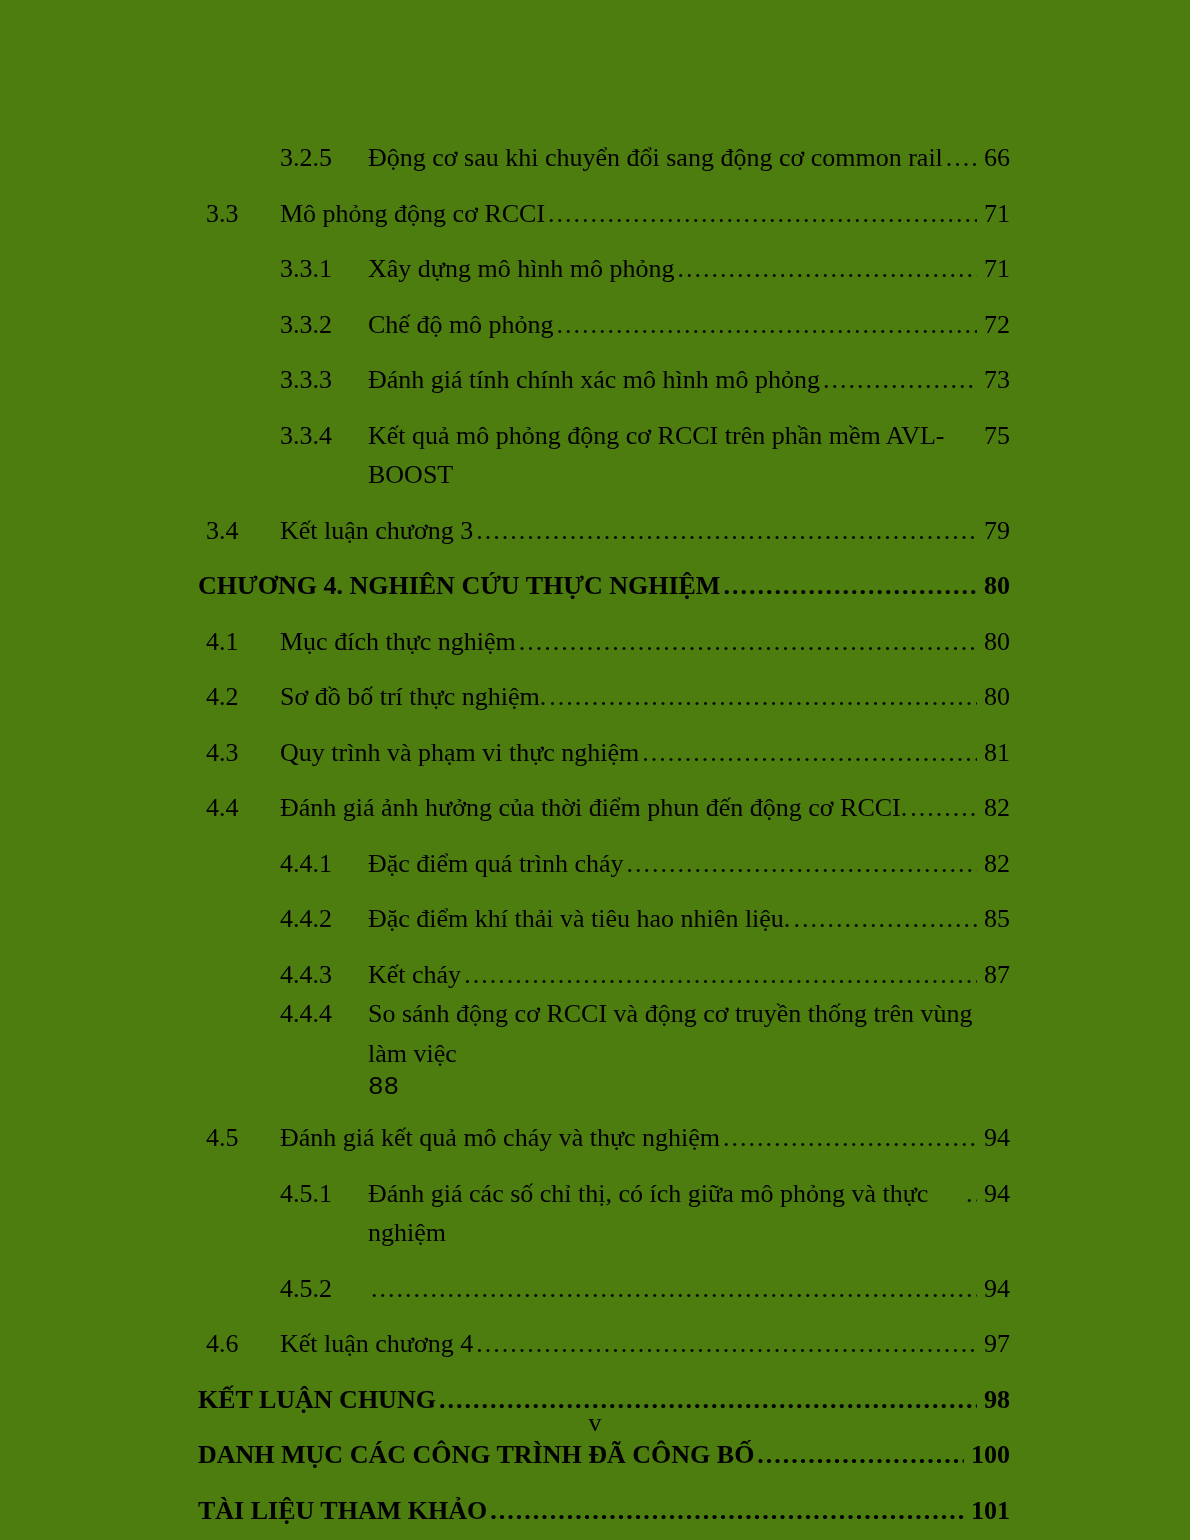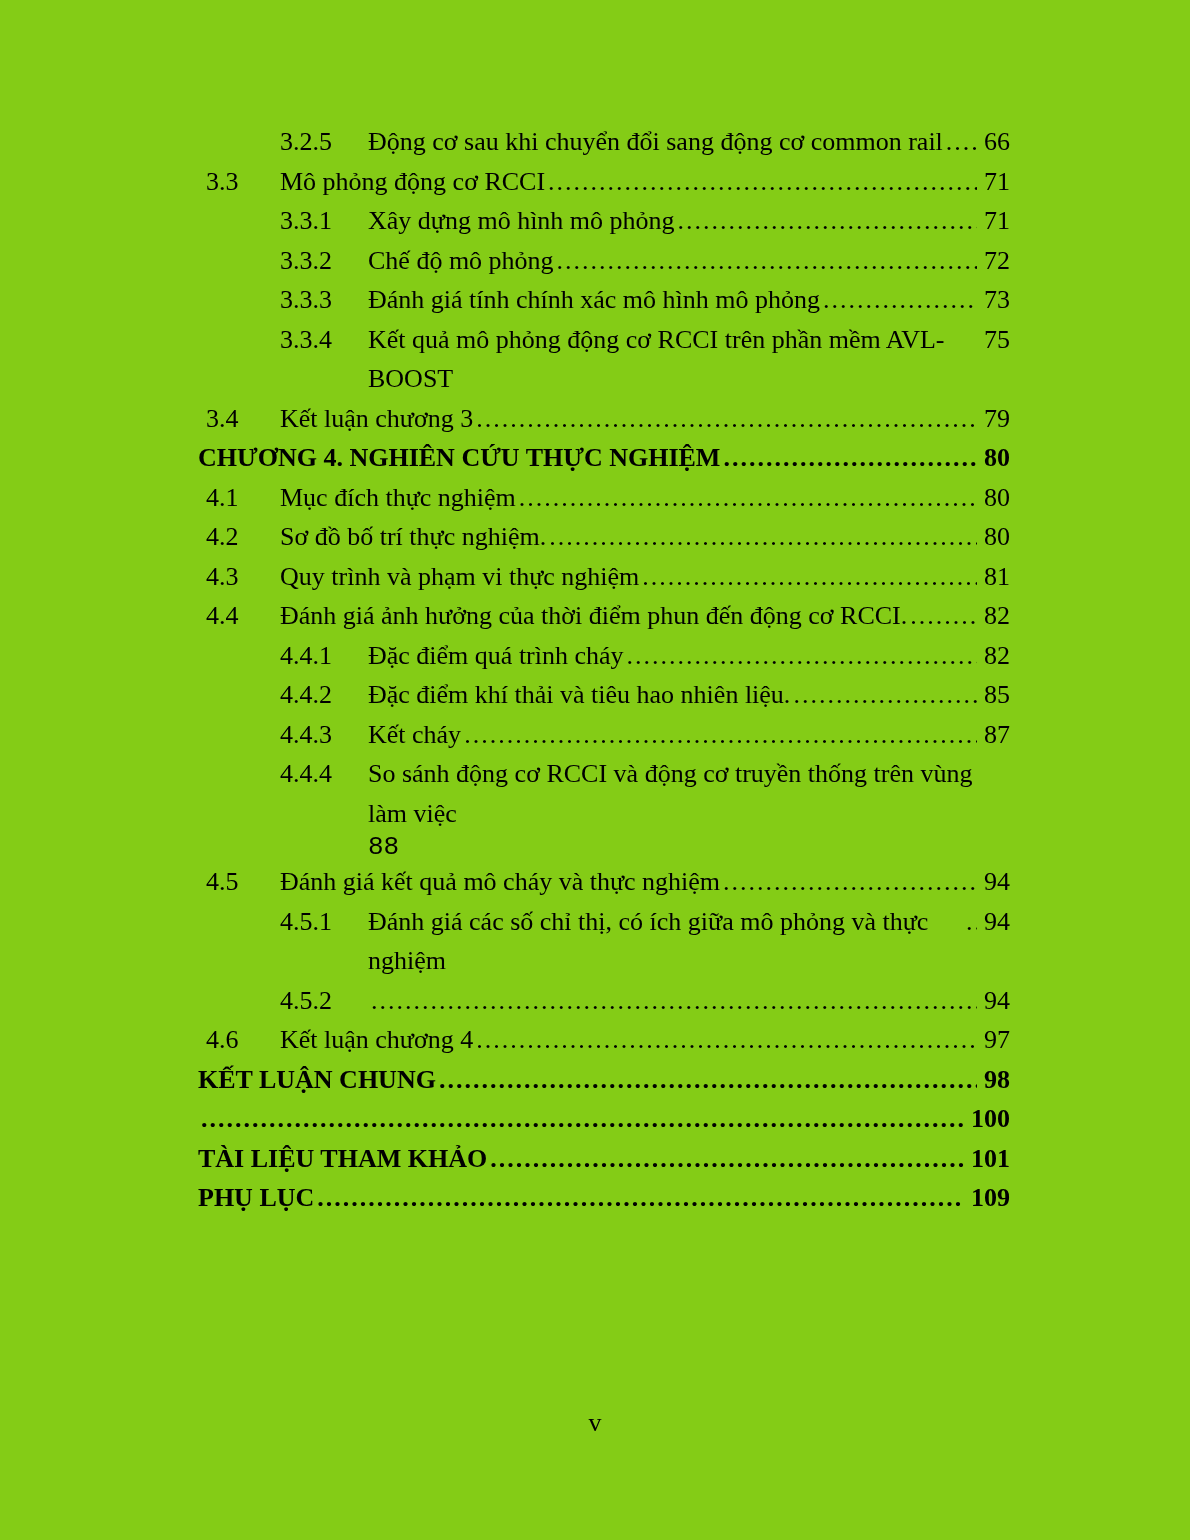--- a/index.html
+++ b/index.html
@@ -2,36 +2,36 @@
 <html><head>
 <meta charset="utf-8">
 <style>
   * { margin:0; padding:0; box-sizing:border-box; }
   html, body { background:#ffffff; }
   body {
     width:1190px; height:1540px; position:relative;
     font-family:"Liberation Serif","DejaVu Serif",serif;
     color:#000000; overflow:hidden;
   }
-  .page { position:absolute; inset:0; background:#84cc16; }
+  .page { position:absolute; inset:0; background:#4d7c0f; }
   .toc { position:absolute; left:198px; top:122px; width:812px; }
   .entry { font-size:26px; line-height:39.5px; }
   .entry .line { display:flex; align-items:baseline; }
   .level-1 { padding-left:8px; }
   .level-1 .num { flex:0 0 74px; }
   .level-2 { padding-left:82px; }
   .level-2 .num { flex:0 0 88px; }
   .num { flex-shrink:0; }
   .title { flex:0 1 auto; }
   .dots {
     flex:1 1 12px; overflow:hidden; white-space:nowrap;
     letter-spacing:2px; margin-left:3px; min-width:0;
   }
   .dots.empty { letter-spacing:0; }
-  .pagenum { flex:0 0 auto; padding-left:7px; text-align:center; }
+  .pagenum { flex:0 0 auto; padding-left:7px; text-align:center;margin-top:16px; }
   .bold { font-weight:bold; }
   .wrapline { line-height:29px; padding-left:88px;font-family:Liberation Mono, monospace; }
   .footer {
     position:absolute; left:0; top:1408px; width:1190px;
     text-align:center; font-size:26px; line-height:30px;
   }
 </style>
 </head>
 <body>
 
@@ -196,20 +196,21 @@
       </div>
       <div class="entry level-0 bold">
         <div class="line">
           <span class="title">KẾT LUẬN CHUNG</span>
           <span class="dots">............................................................................................................................................................................................................................</span>
           <span class="pagenum">98</span>
         </div>
       </div>
       <div class="entry level-0 bold">
         <div class="line">
+          <span class="title">DANH MỤC CÁC CÔNG TRÌNH ĐÃ CÔNG BỐ</span>
           <span class="dots">............................................................................................................................................................................................................................</span>
           <span class="pagenum">100</span>
         </div>
       </div>
       <div class="entry level-0 bold">
         <div class="line">
           <span class="title">TÀI LIỆU THAM KHẢO</span>
           <span class="dots">............................................................................................................................................................................................................................</span>
           <span class="pagenum">101</span>
         </div>

